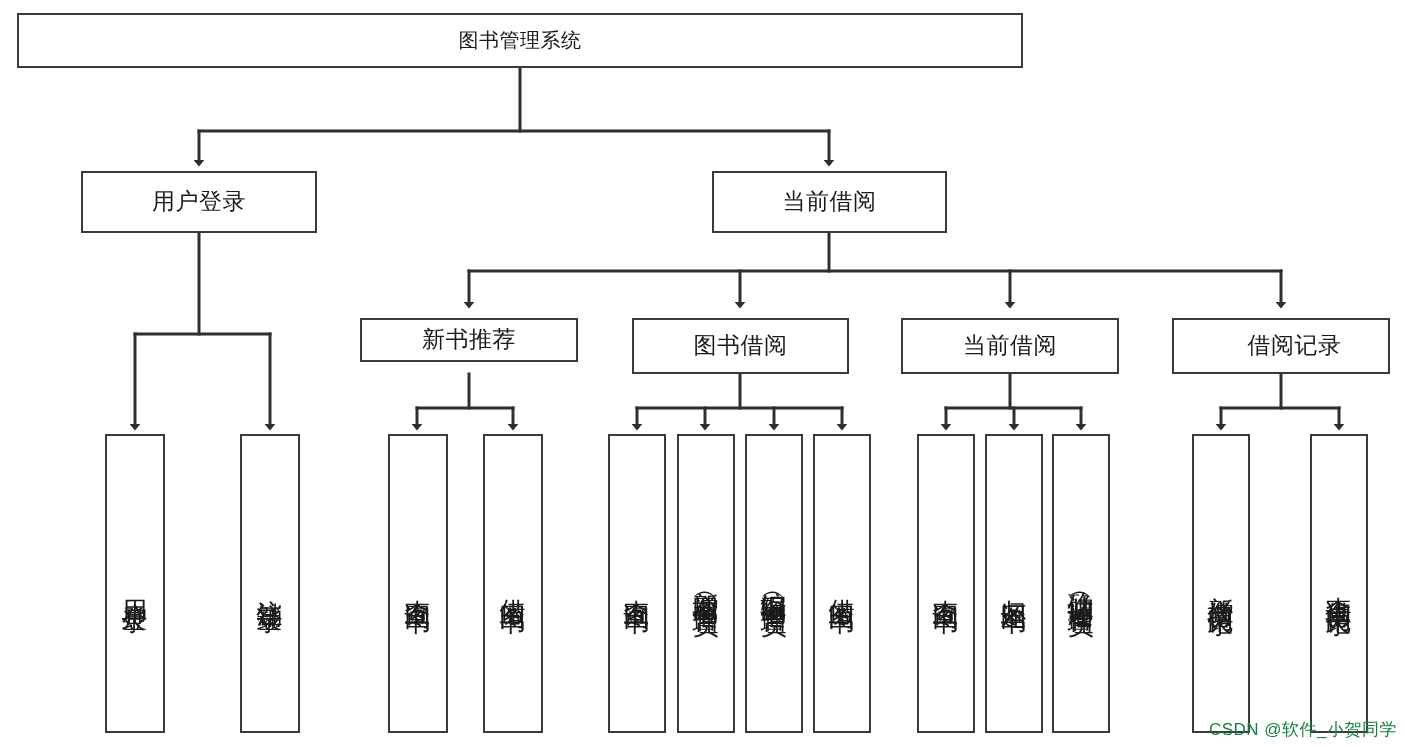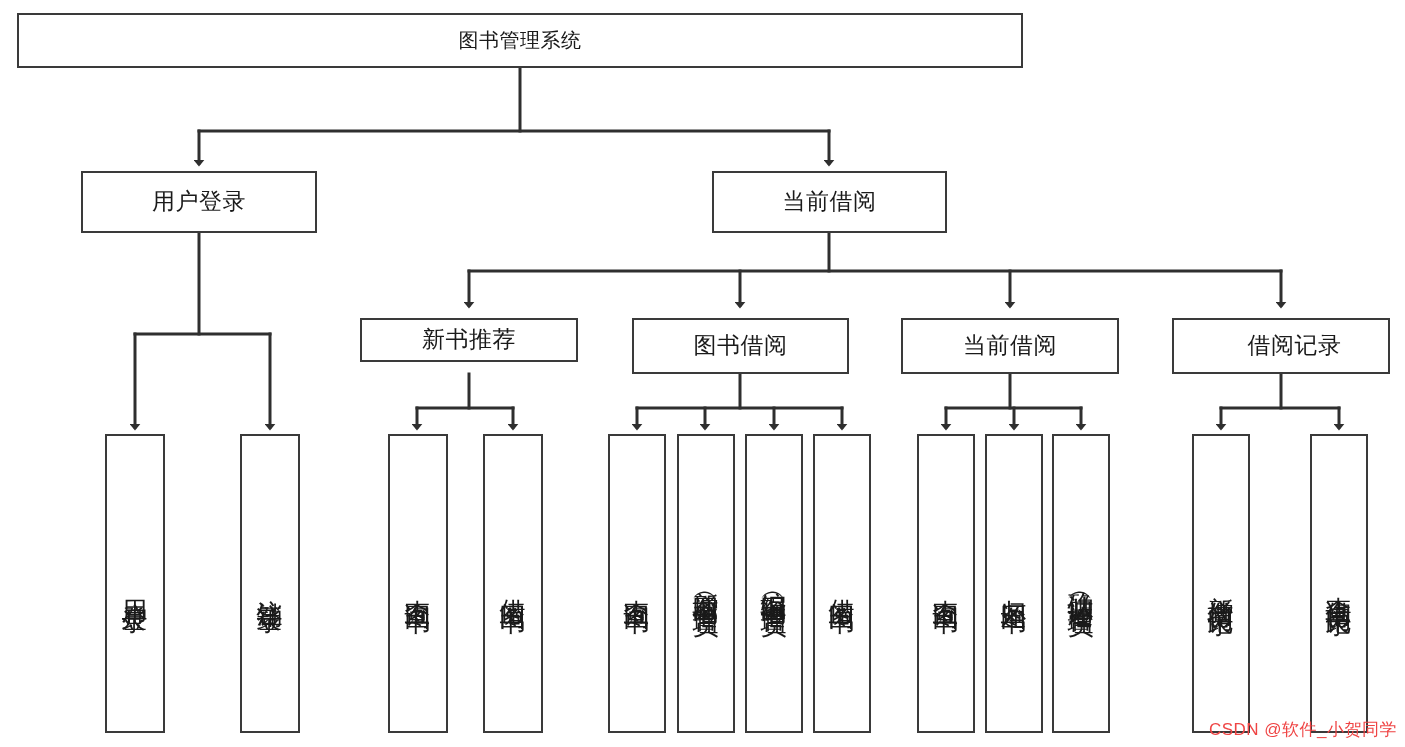--- a/index.html
+++ b/index.html
@@ -60,21 +60,21 @@
     font-size: 26px;
     letter-spacing: 3px;
     line-height: 1;
     white-space: pre;
   }
   .watermark {
     position: absolute;
     right: 8px;
     bottom: 6px;
     font-size: 17px;
-    color: #ef4444;
+    color: #15803d;
     letter-spacing: 0.5px;
     white-space: nowrap;
     pointer-events: none;
   }
 </style>
 </head>
 <body>
 
 <div id="diagram-root">
 

